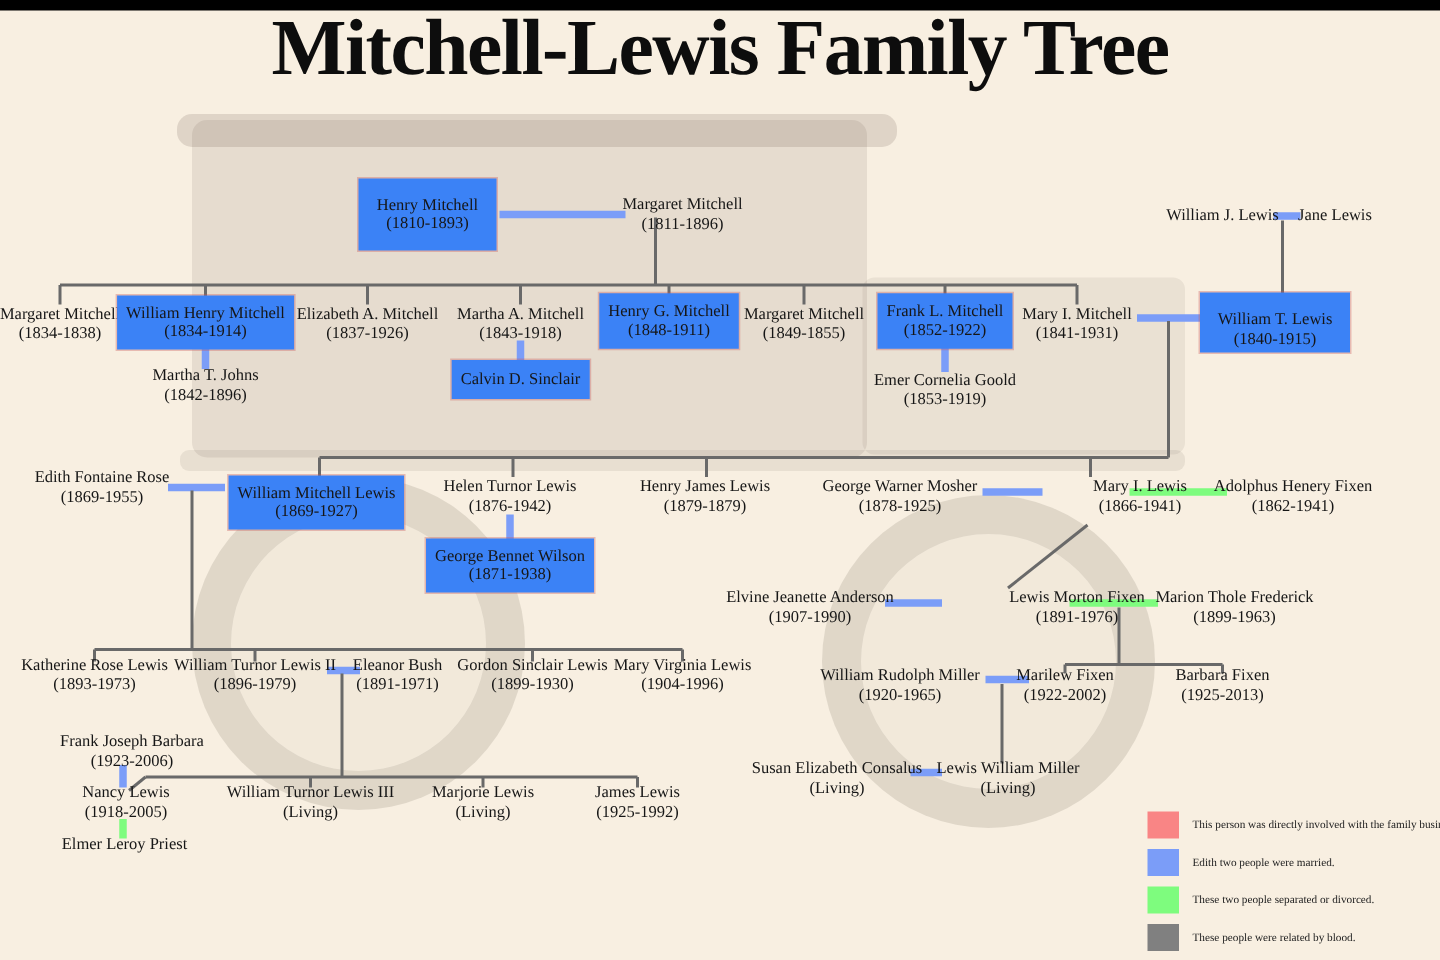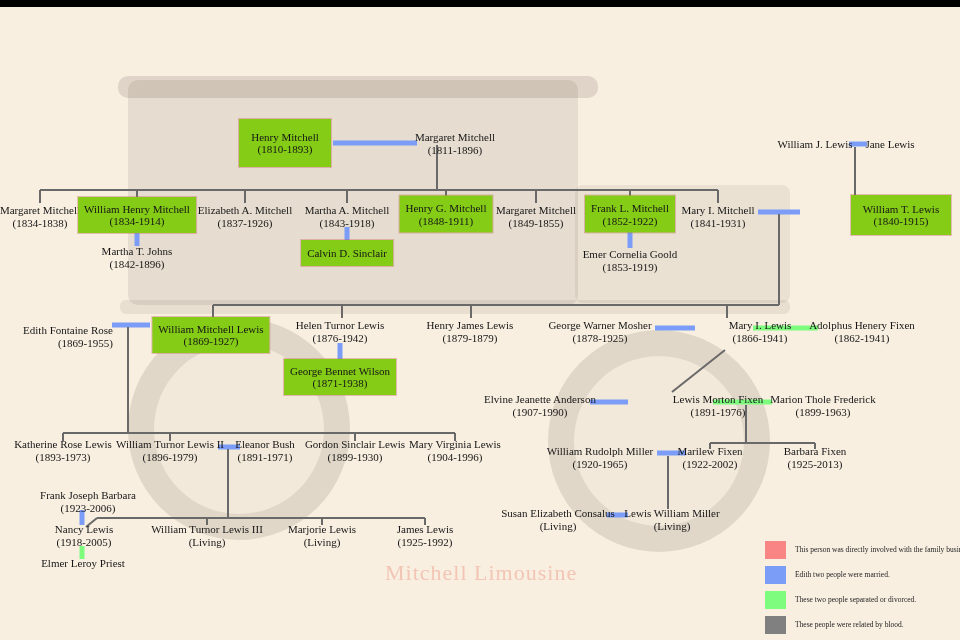--- a/index.html
+++ b/index.html
@@ -27,43 +27,43 @@
     font-size:22px;color:rgba(238,168,150,0.60);letter-spacing:1px;
   }
   #edges{position:absolute;left:0;top:0;z-index:2;}
   #people-layer,.legend{z-index:3;}
   .person{
     position:absolute;transform:translate(-50%,-50%);
     text-align:center;font-size:11px;line-height:12.5px;color:#161616;
     white-space:nowrap;z-index:3;
   }
   .person.boxed{
-    background:#84cc16;display:flex;flex-direction:column;
+    background:#3b82f6;display:flex;flex-direction:column;
     align-items:center;justify-content:center;padding:3px 6px;
     box-shadow:0 0 0 1px rgba(200,90,90,0.35);
   }
   .legend{position:absolute;left:765px;top:537px;}
   .legend-item{display:flex;align-items:center;height:25px;}
   .legend-swatch{width:21px;height:18px;flex:0 0 21px;}
   .legend-label{margin-left:9px;font-size:7.5px;color:#222;white-space:nowrap;}
 </style>
 </head>
 <body>
 
 <div id="poster">
   <div class="topbar"></div>
 
   <div class="bg-shape car-roof"></div>
   <div class="bg-shape car-cab"></div>
   <div class="bg-shape car-hood"></div>
   <div class="bg-shape runboard"></div>
   <div class="bg-shape wheel wheel-rear"></div>
   <div class="bg-shape wheel wheel-front"></div>
-  <div class="watermark">Mitchell  Limousine</div>
-
+
+  <div class="title">Mitchell-Lewis Family Tree</div>
 
   <svg id="edges" width="960" height="640">
       <line x1="333" y1="143" x2="417" y2="143" stroke="#7b9df8" stroke-width="5"></line>
       <line x1="437" y1="145" x2="437" y2="190" stroke="#696969" stroke-width="2"></line>
       <line x1="40" y1="190" x2="718" y2="190" stroke="#696969" stroke-width="2"></line>
       <line x1="40" y1="190" x2="40" y2="203" stroke="#696969" stroke-width="2"></line>
       <line x1="137" y1="190" x2="137" y2="200" stroke="#696969" stroke-width="2"></line>
       <line x1="245" y1="190" x2="245" y2="203" stroke="#696969" stroke-width="2"></line>
       <line x1="347" y1="190" x2="347" y2="203" stroke="#696969" stroke-width="2"></line>
       <line x1="446" y1="190" x2="446" y2="199" stroke="#696969" stroke-width="2"></line>
@@ -153,36 +153,36 @@
         <div>(1849-1855)</div>
       </div>
       <div class="person boxed" style="left: 630px; top: 214px; min-width: 78px; min-height: 31px;">
         <div>Frank L. Mitchell</div>
         <div>(1852-1922)</div>
       </div>
       <div class="person" style="left: 718px; top: 216px;">
         <div>Mary I. Mitchell</div>
         <div>(1841-1931)</div>
       </div>
-      <div class="person boxed" style="left: 901px; top: 215px; min-width: 88px; min-height: 34px;">
+      <div class="person boxed" style="left: 850px; top: 215px; min-width: 88px; min-height: 34px; justify-content: flex-end;">
         <div>William T. Lewis</div>
         <div>(1840-1915)</div>
       </div>
       <div class="person" style="left: 137px; top: 257px;">
         <div>Martha T. Johns</div>
         <div>(1842-1896)</div>
       </div>
       <div class="person boxed" style="left: 347px; top: 253px; min-width: 74px; min-height: 20px;">
         <div>Calvin D. Sinclair</div>
       </div>
       <div class="person" style="left: 630px; top: 260px;">
         <div>Emer Cornelia Goold</div>
         <div>(1853-1919)</div>
       </div>
-      <div class="person" style="left: 68px; top: 336px; text-align: right;">
+      <div class="person" style="left: 68px; top: 325px;">
         <div>Edith Fontaine Rose</div>
         <div>(1869-1955)</div>
       </div>
       <div class="person boxed" style="left: 211px; top: 335px; min-width: 104px; min-height: 30px;">
         <div>William Mitchell Lewis</div>
         <div>(1869-1927)</div>
       </div>
       <div class="person" style="left: 340px; top: 331px;">
         <div>Helen Turnor Lewis</div>
         <div>(1876-1942)</div>

